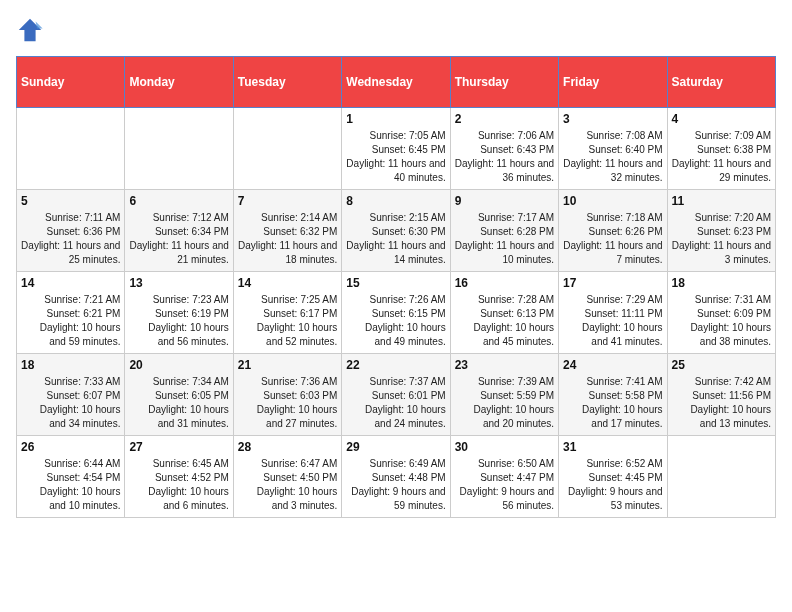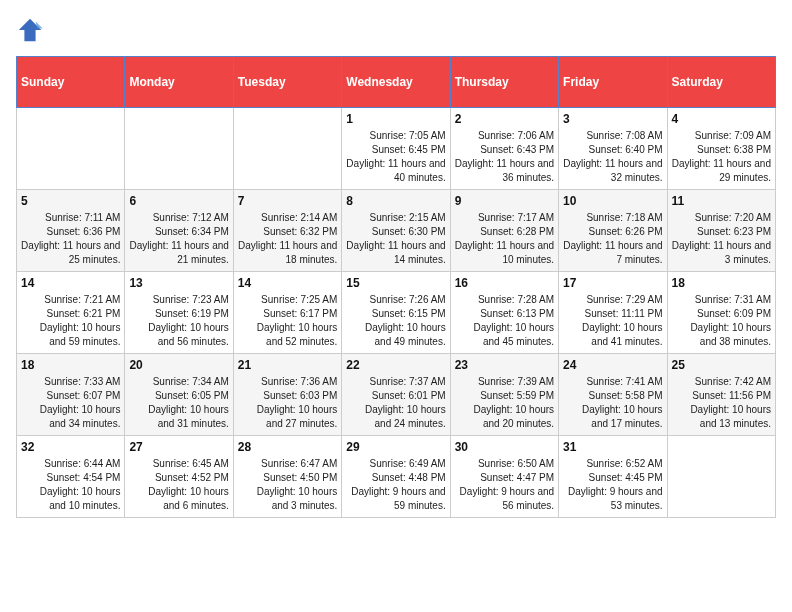--- a/index.html
+++ b/index.html
@@ -279,21 +279,21 @@
         </td>
         <td>
           <div class="day-number">25</div>
           <div class="day-info">Sunrise: 7:42 AM
 Sunset: 11:56 PM
 Daylight: 10 hours and 13 minutes.</div>
         </td>
       </tr>
       <tr>
         <td>
-          <div class="day-number">32</div>
+          <div class="day-number">26</div>
           <div class="day-info">Sunrise: 6:44 AM
 Sunset: 4:54 PM
 Daylight: 10 hours and 10 minutes.</div>
         </td>
         <td>
           <div class="day-number">27</div>
           <div class="day-info">Sunrise: 6:45 AM
 Sunset: 4:52 PM
 Daylight: 10 hours and 6 minutes.</div>
         </td>

